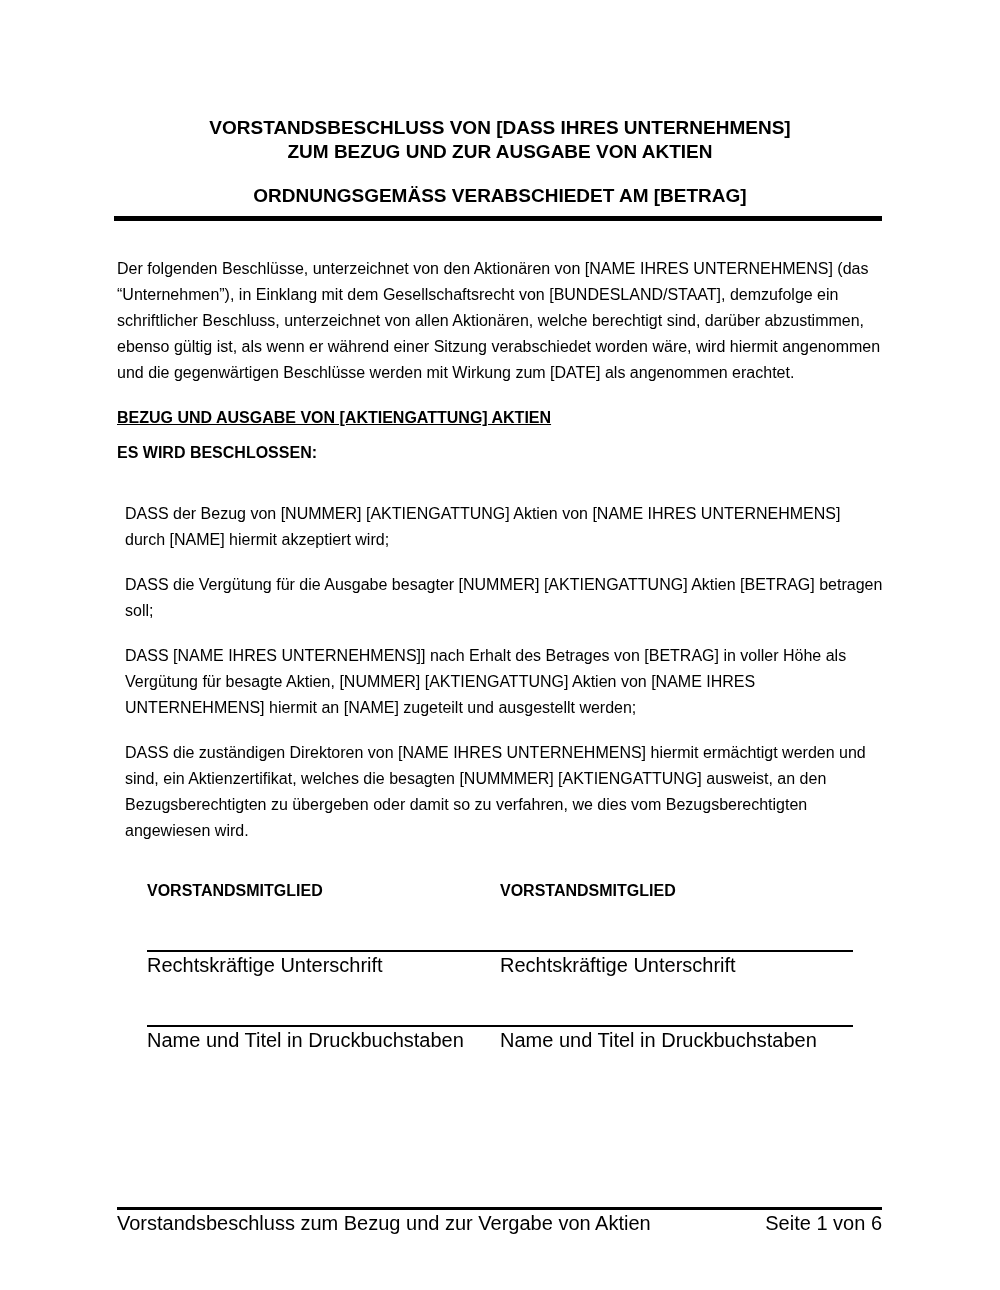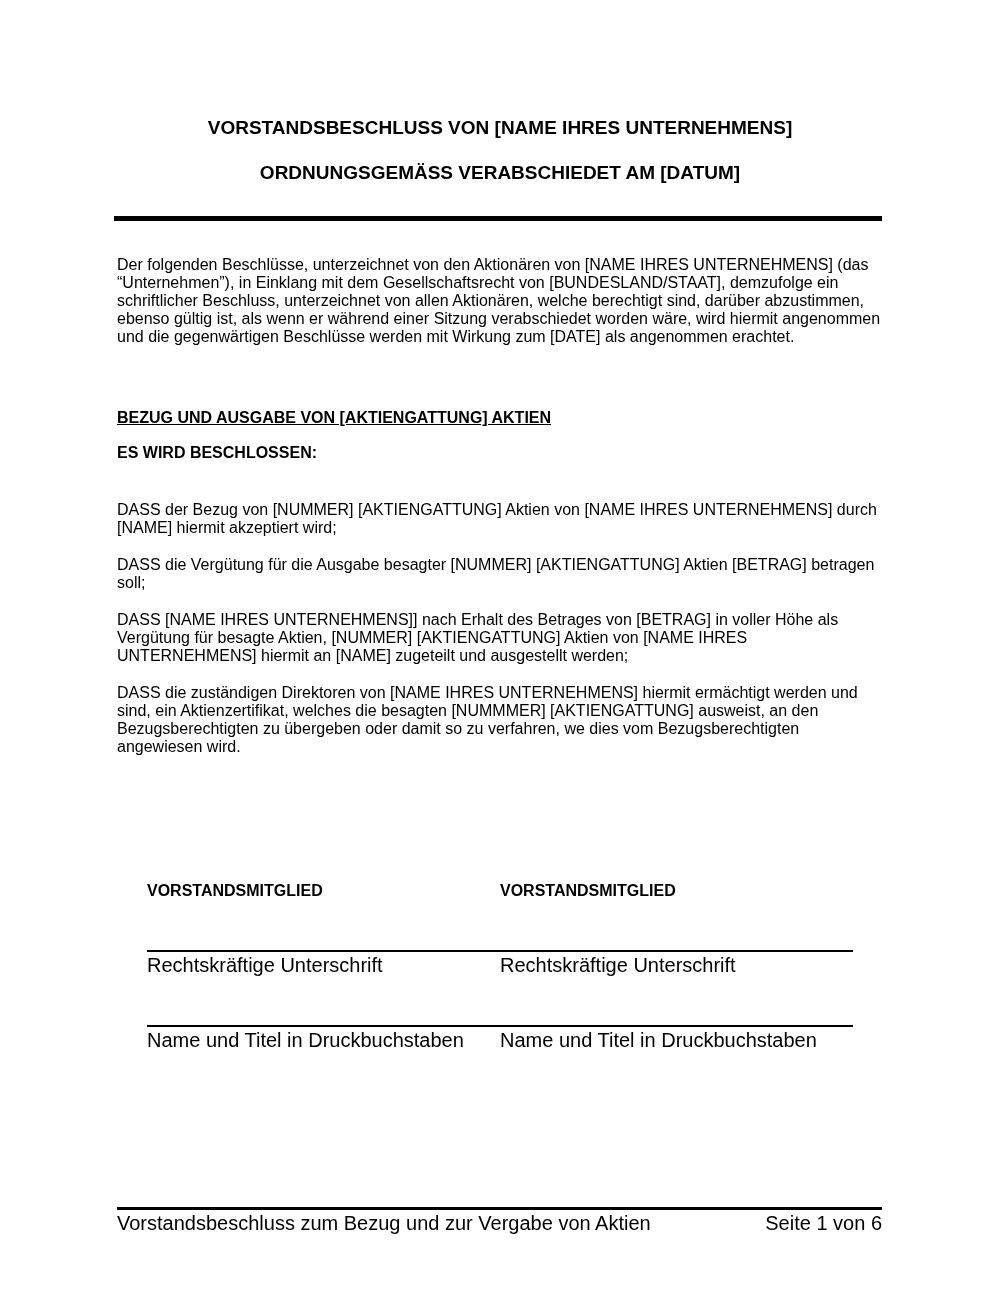--- a/index.html
+++ b/index.html
@@ -35,21 +35,21 @@
     top: 216px;
     left: 114px;
     width: 768px;
     height: 5px;
     background: #000000;
   }
 
   
   .bodytext {
     font-size: 16px;
-    line-height: 18px;
+    line-height: 26px;
   }
   .intro {
     top: 256px;
     left: 117px;
     width: 766px;
   }
   .section-heading {
     top: 409px;
     left: 117px;
     width: 766px;
@@ -63,21 +63,21 @@
     width: 766px;
     font-size: 16px;
     font-weight: bold;
   }
   .clauses {
     top: 501px;
     left: 117px;
     width: 766px;
   }
   .clauses p {
-    margin: 0 0 19px 0;
+    margin: 0 0 19px 8px;
   }
 
   
   .signatures {
     top: 881px;
     left: 117px;
     width: 766px;
     display: flex;
     justify-content: center;
   }
@@ -118,22 +118,23 @@
     font-size: 20px;
     line-height: 19px;
   }
 </style>
 </head>
 <body>
 
 <div class="page">
 
   <div class="abs title-block">
-    <div>VORSTANDSBESCHLUSS VON [NAME IHRES UNTERNEHMENS]</div>
-    <div class="subtitle-line">ORDNUNGSGEMÄSS VERABSCHIEDET AM [DATUM]</div>
+    <div>VORSTANDSBESCHLUSS VON [DASS IHRES UNTERNEHMENS]</div>
+    <div>ZUM BEZUG UND ZUR AUSGABE VON AKTIEN</div>
+    <div class="subtitle-line">ORDNUNGSGEMÄSS VERABSCHIEDET AM [BETRAG]</div>
   </div>
 
   <div class="abs title-rule"></div>
 
   <div class="abs bodytext intro">Der folgenden Beschlüsse, unterzeichnet von den Aktionären von [NAME IHRES UNTERNEHMENS] (das “Unternehmen”), in Einklang mit dem Gesellschaftsrecht von [BUNDESLAND/STAAT], demzufolge ein schriftlicher Beschluss, unterzeichnet von allen Aktionären, welche berechtigt sind, darüber abzustimmen, ebenso gültig ist, als wenn er während einer Sitzung verabschiedet worden wäre, wird hiermit angenommen und die gegenwärtigen Beschlüsse werden mit Wirkung zum [DATE] als angenommen erachtet.</div>
 
   <div class="abs section-heading">BEZUG UND AUSGABE VON [AKTIENGATTUNG] AKTIEN</div>
 
   <div class="abs resolved-label">ES WIRD BESCHLOSSEN:</div>
 

